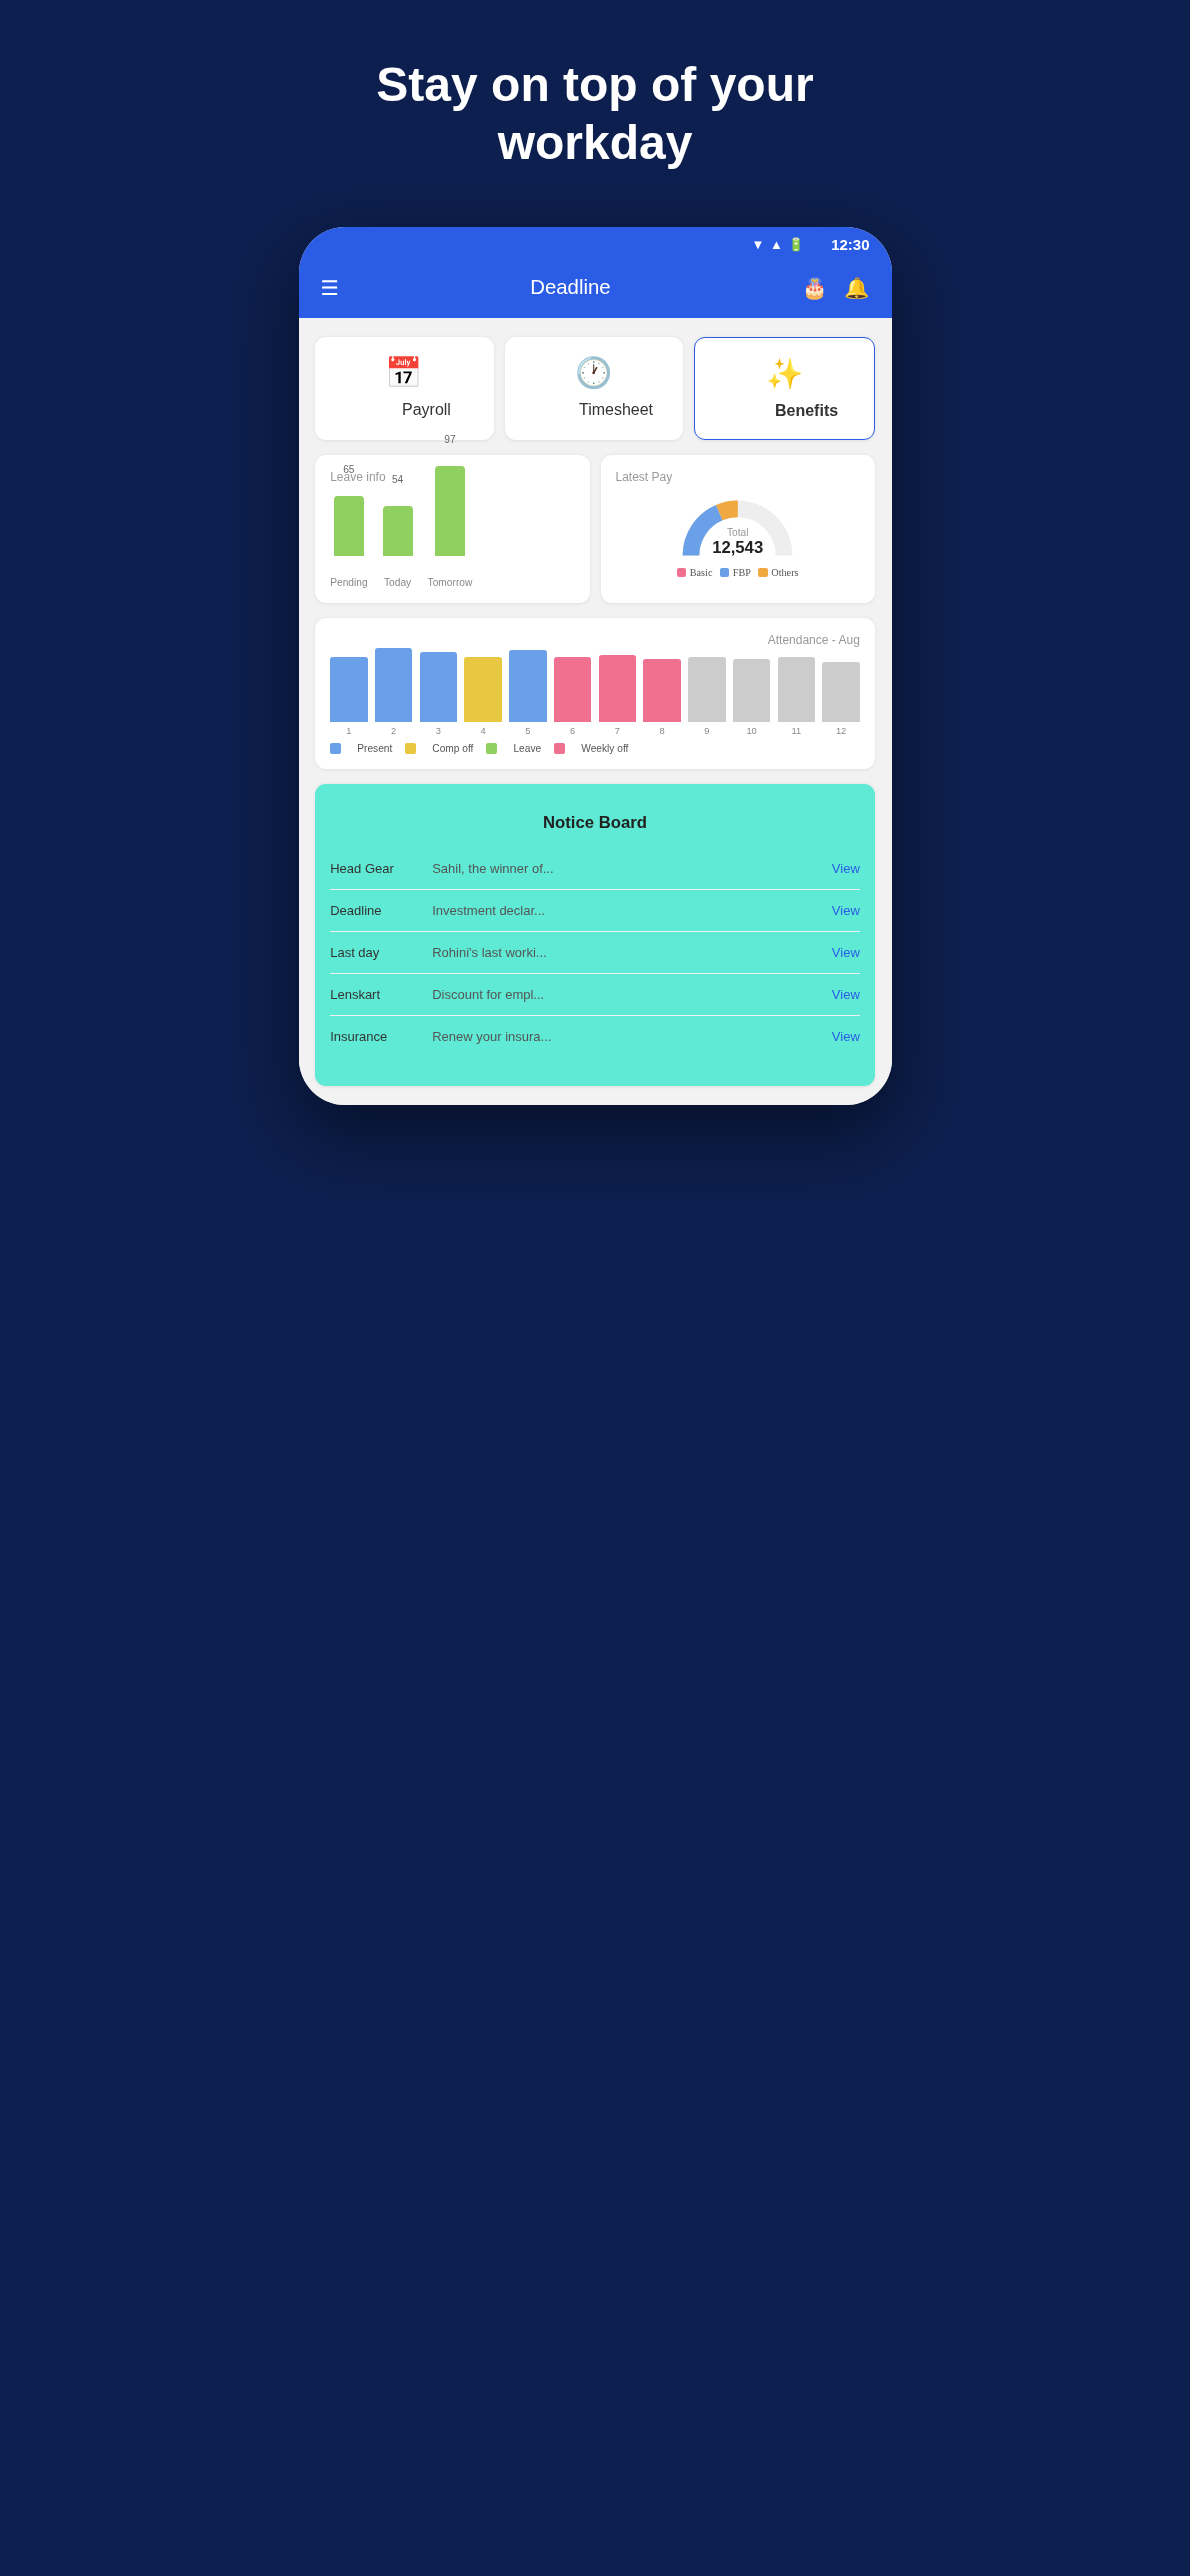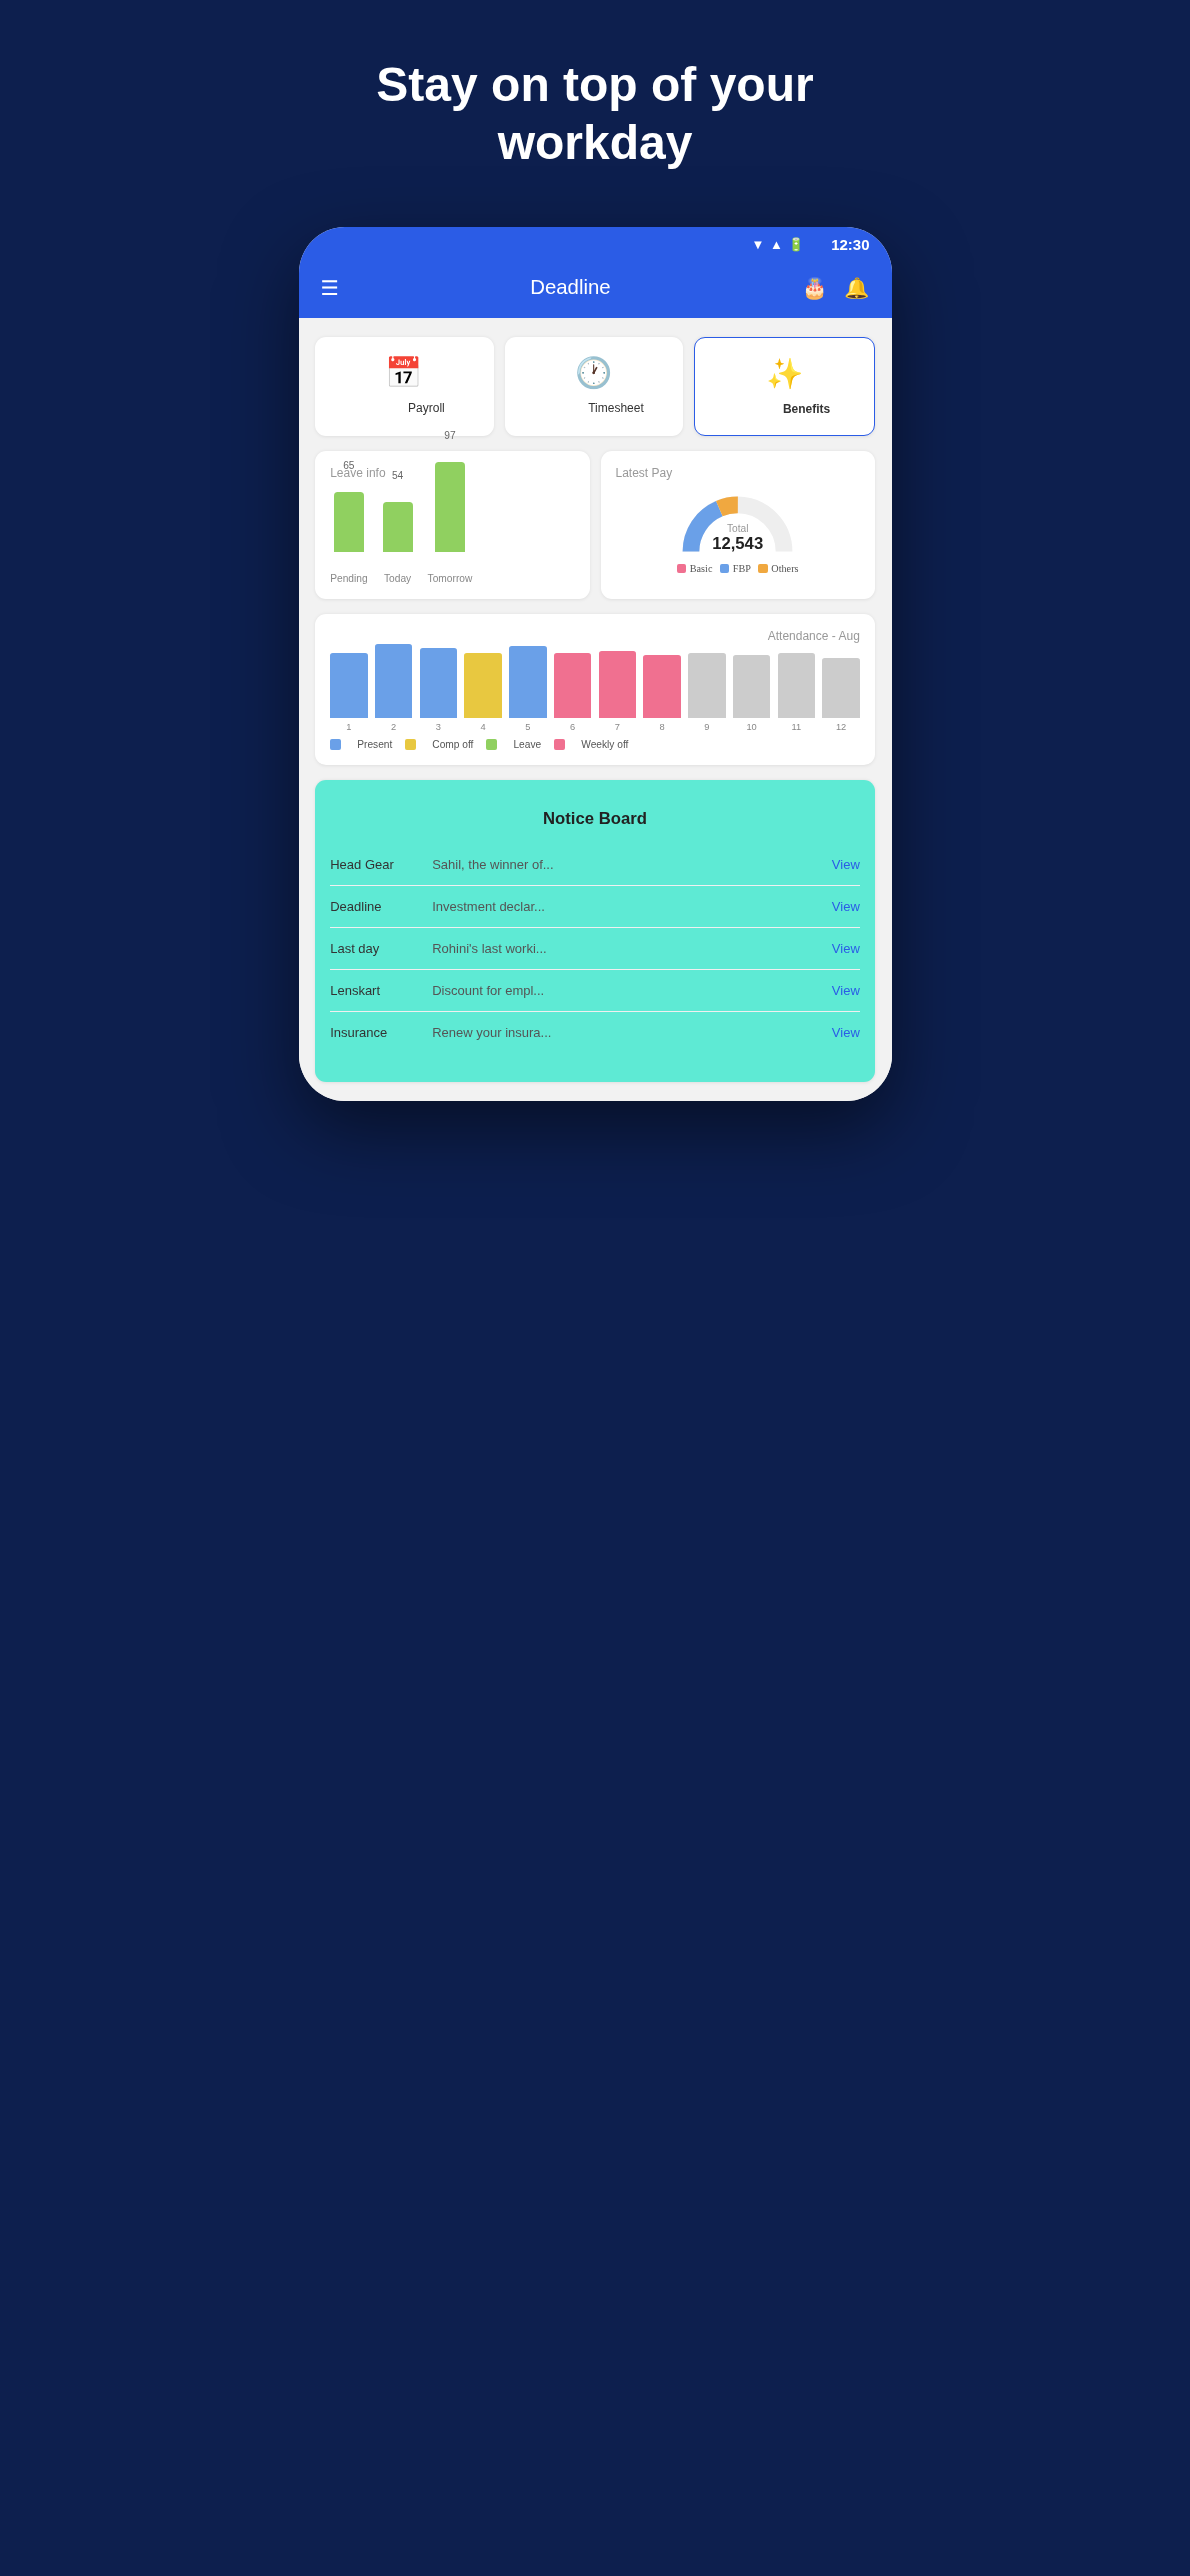--- a/index.html
+++ b/index.html
@@ -82,21 +82,21 @@
       flex-direction: column;
       align-items: center;
       gap: 11px;
       cursor: pointer;
       box-shadow: 0 0.9px 3.7px rgba(0,0,0,0.08);
     }
     .quick-card.active {
       border: 1.9px solid #2b5ce6;
     }
     .quick-card-icon { font-size: 30px; color: #555; }
-    .quick-card-label { font-size: 12px; color: #333; font-weight: 500; margin-left: 44px; }
+    .quick-card-label { font-size: 16px; color: #333; font-weight: 500; margin-left: 44px; }
     .quick-card.active .quick-card-label { font-weight: 700; }
 
     
     .info-row {
       display: flex;
       gap: 11px;
       margin-bottom: 15px;
     }
     .leave-card, .pay-card {
       background: white;

